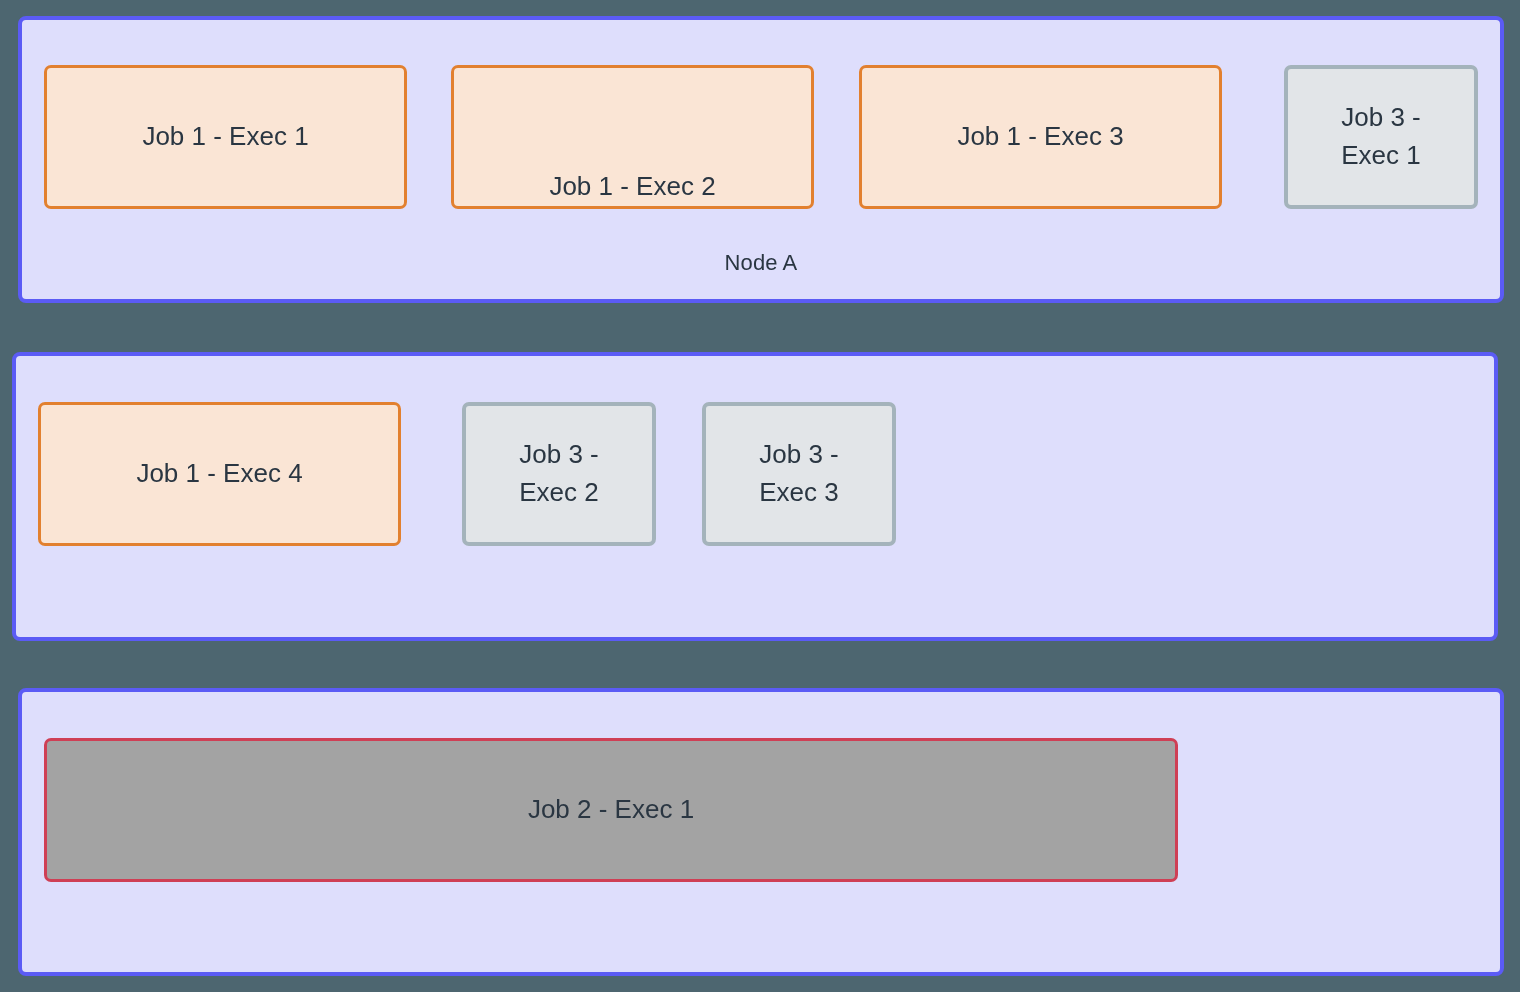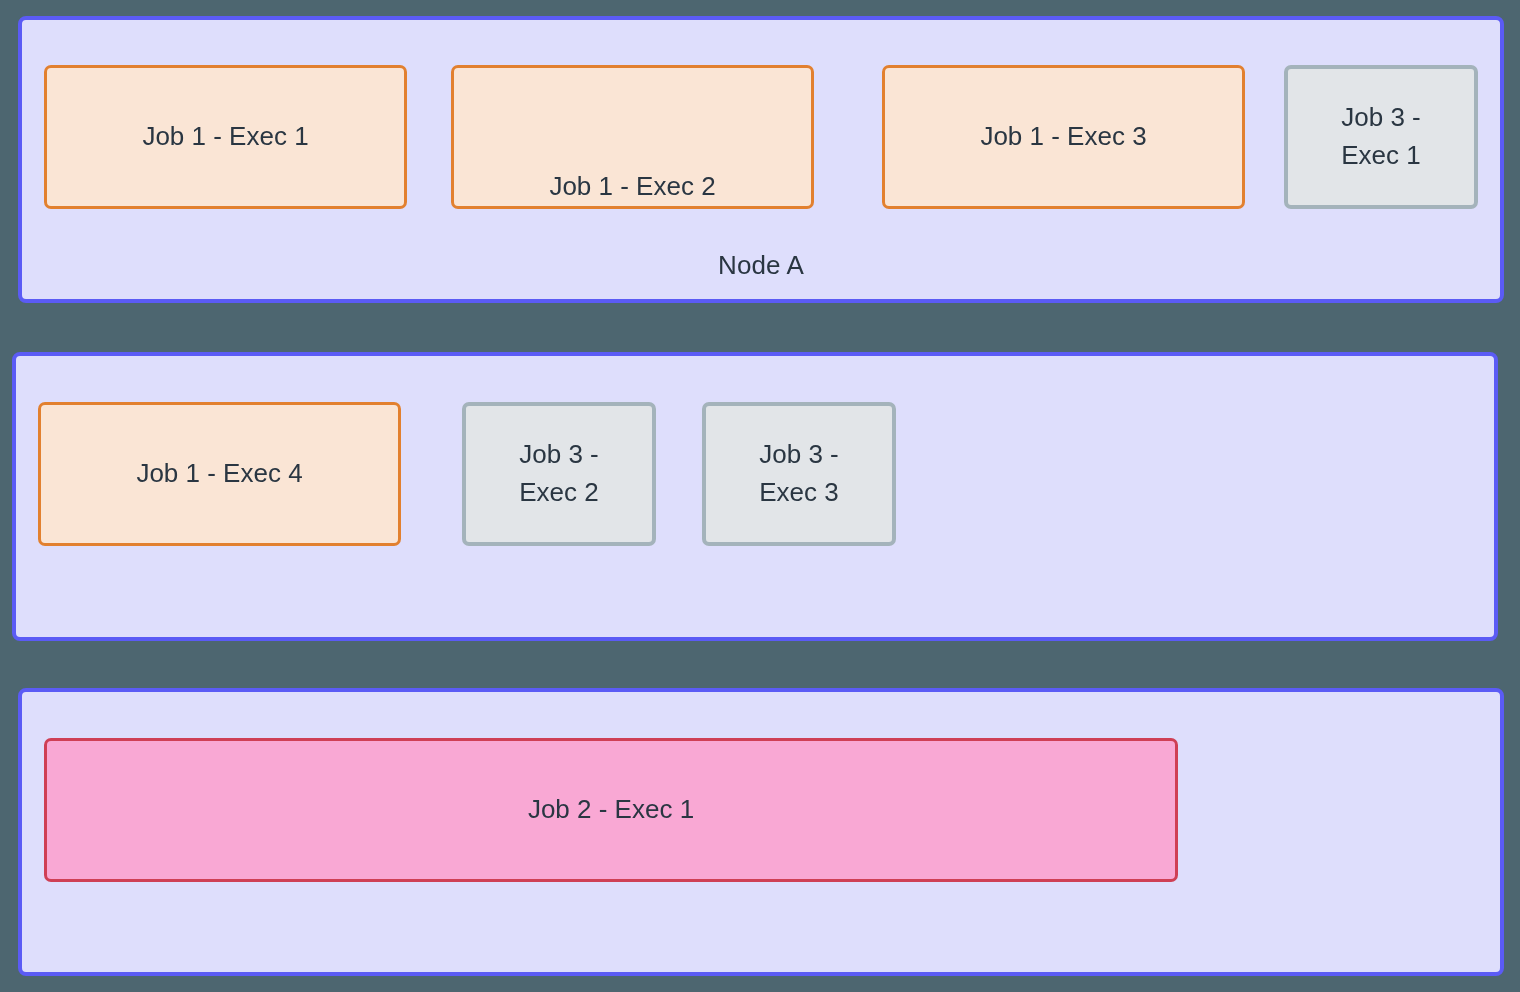--- a/index.html
+++ b/index.html
@@ -24,21 +24,21 @@
     box-sizing: border-box;
     background: #dedefc;
     border: 4px solid #5b5bf5;
     border-radius: 8px;
   }
   .node-label {
     position: absolute;
     left: 0;
     right: 0;
     text-align: center;
-    font-size: 26px;
+    font-size: 22px;
     color: #2a3642;
     letter-spacing: 0.1px;
     white-space: pre;
   }
   .exec {
     position: absolute;
     box-sizing: border-box;
     border-radius: 7px;
     display: flex;
     align-items: center;
@@ -52,40 +52,40 @@
   .exec.orange {
     background: #fae5d5;
     border: 3px solid #e2802f;
   }
   .exec.gray {
     background: #e2e5e8;
     border: 4px solid #a4b3bb;
     margin-left: 17px;
   }
   .exec.red {
-    background: #f9a8d4;
+    background: #a3a3a3;
     border: 3px solid #cf3f55;
   }
 </style>
 </head>
 <body>
 
 <div id="diagram">
 
   <div class="node" style="left:18px; top:16px; width:1486px; height:287px;">
 
     <div class="exec orange" style="left:22px; top:45px; width:363px; height:144px;">
       <span>Job 1 - Exec 1</span>
     </div>
 
     <div class="exec orange" style="left:429px; top:45px; width:363px; height:144px;align-items:flex-end;">
       <span>Job 1 - Exec 2</span>
     </div>
 
-    <div class="exec orange" style="left:837px; top:45px; width:363px; height:144px;margin-left:23px;">
+    <div class="exec orange" style="left:837px; top:45px; width:363px; height:144px;">
       <span>Job 1 - Exec 3</span>
     </div>
 
     <div class="exec gray" style="left:1245px; top:45px; width:194px; height:144px;">
       <span>Job  3 -
 Exec 1</span>
     </div>
 
     <div class="node-label" style="top:230px;">Node A</div>
   </div>

